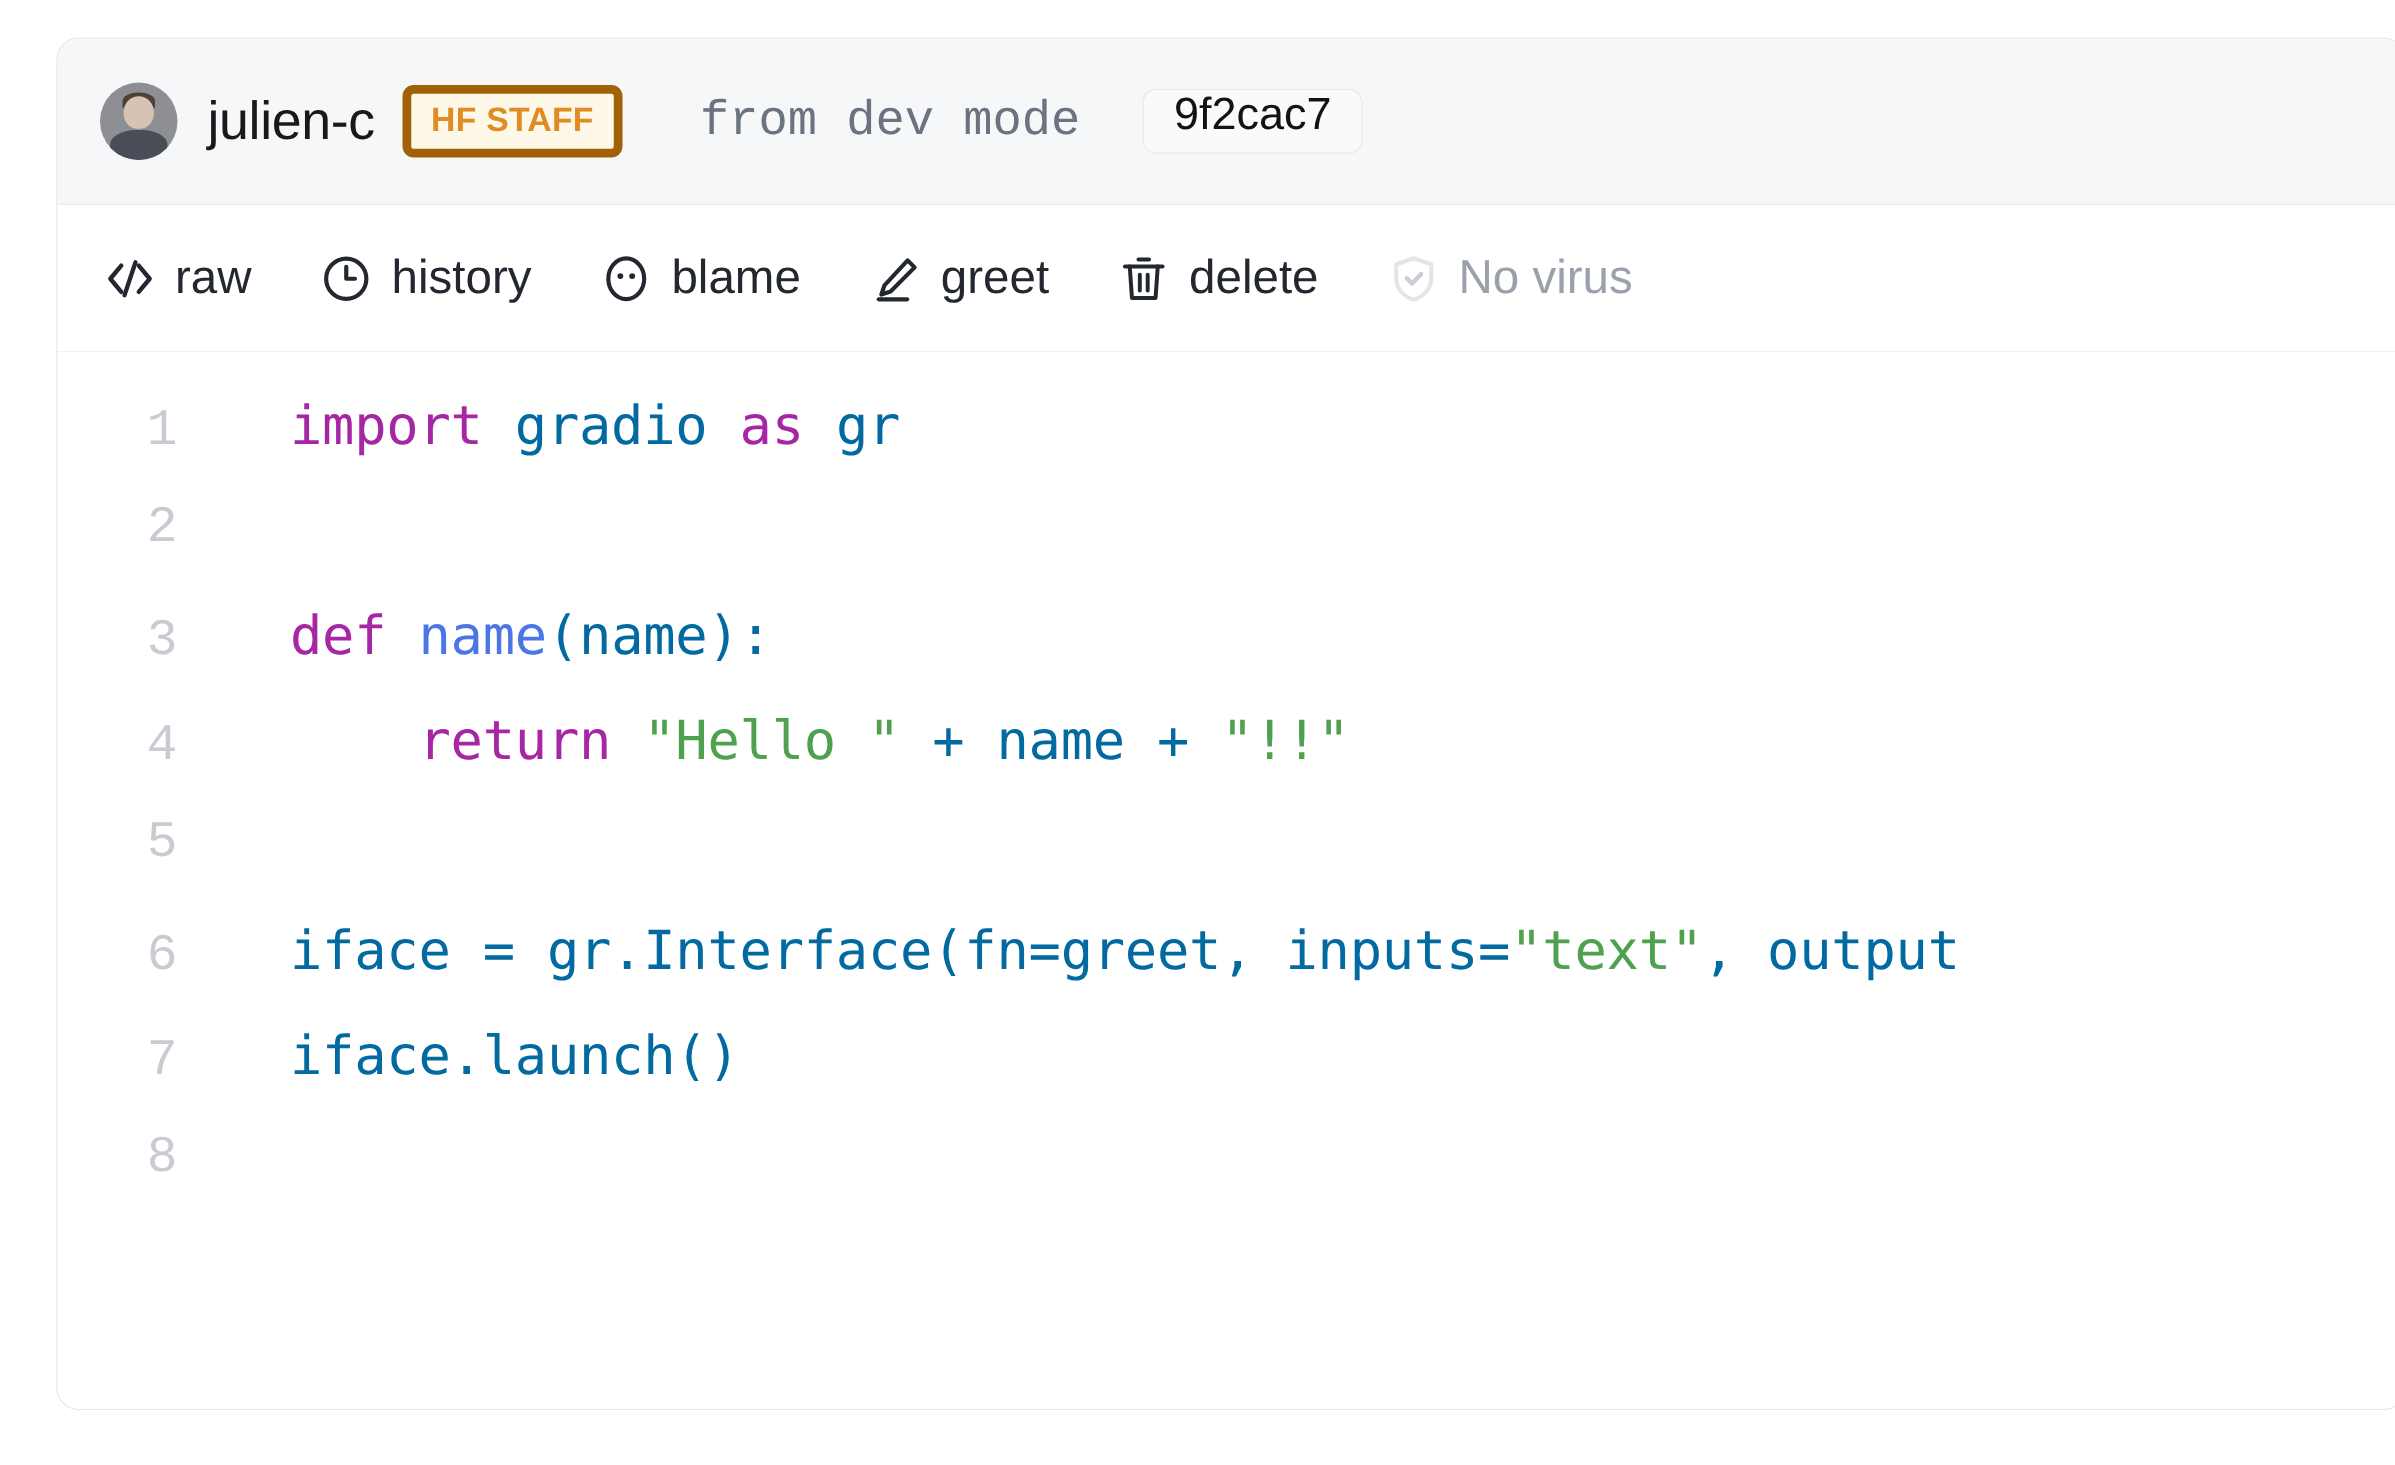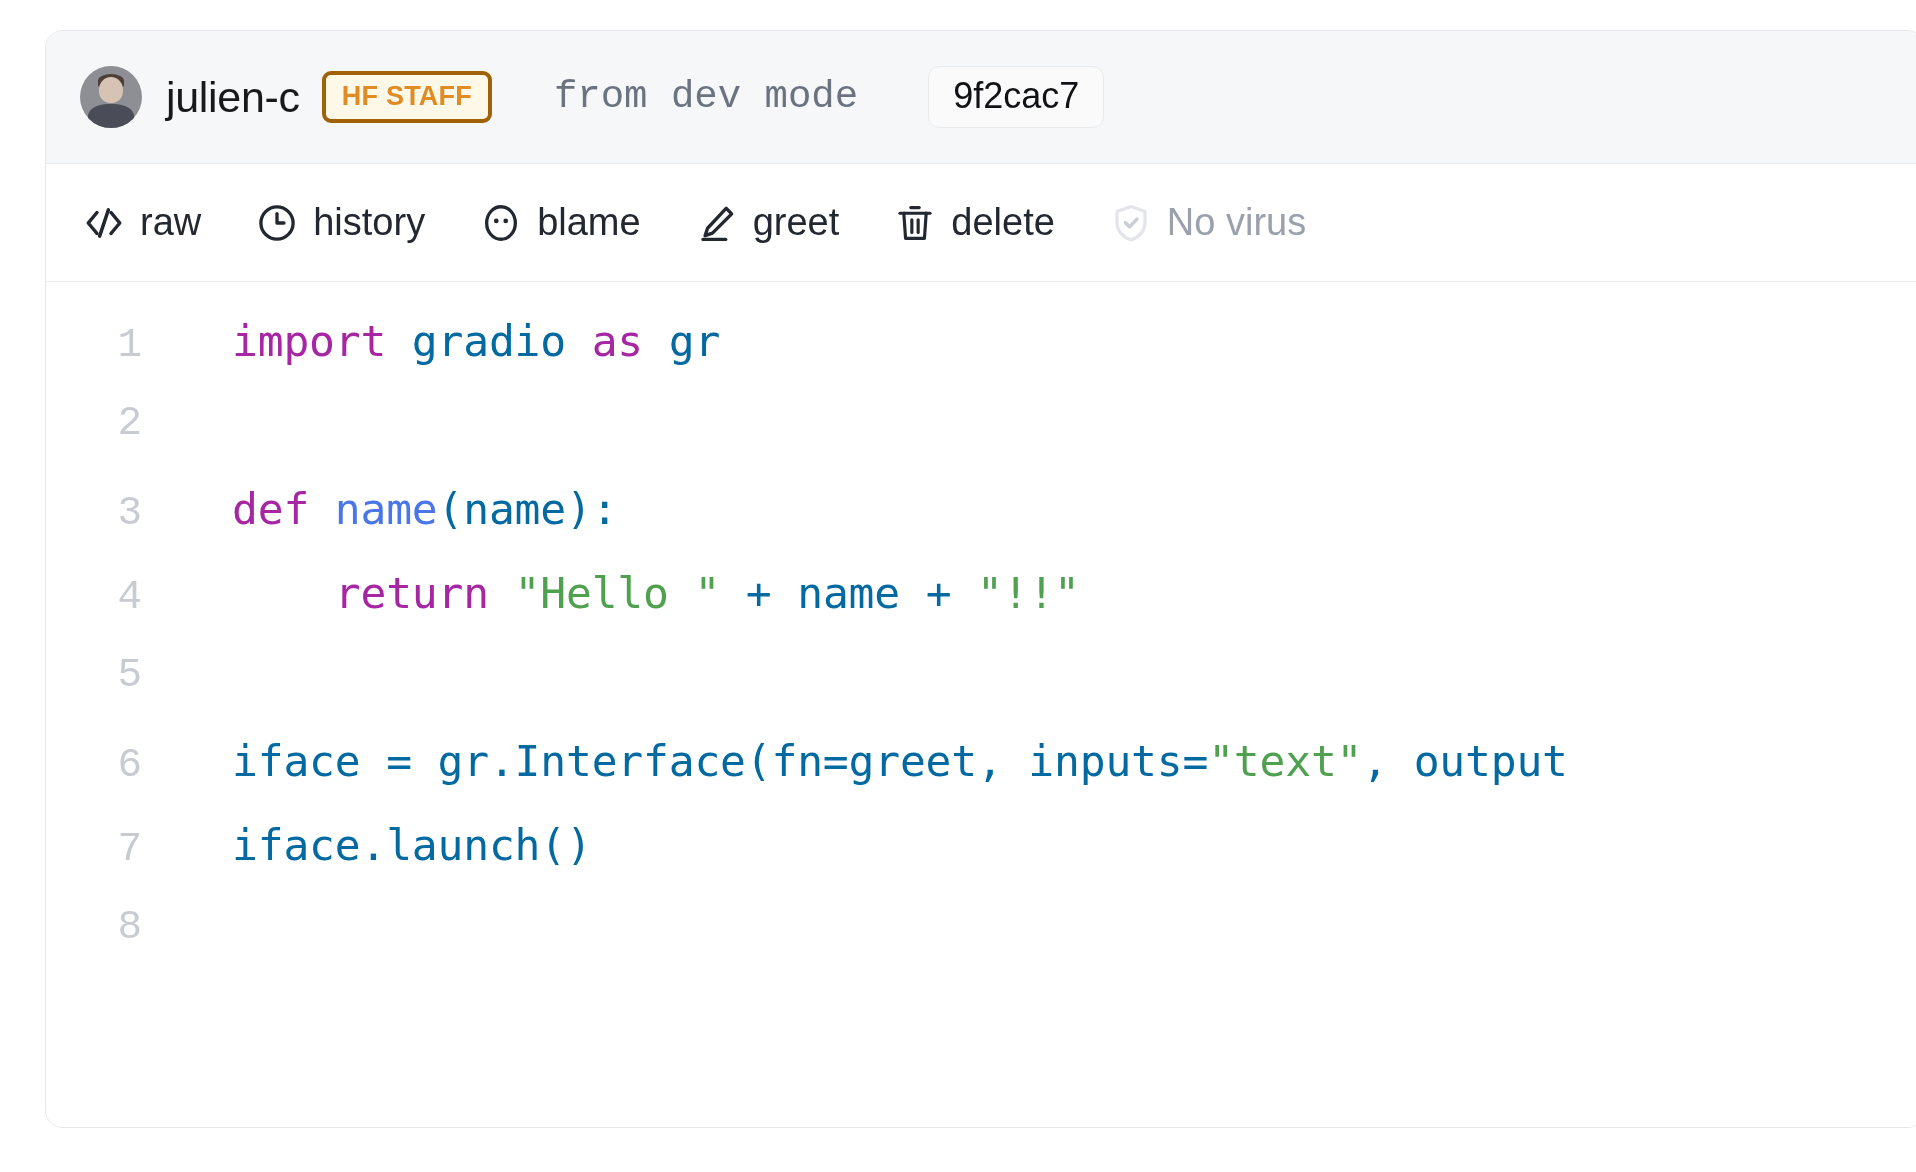--- a/index.html
+++ b/index.html
@@ -83,46 +83,46 @@
     font-size: 43px;
     color: #18191b;
     margin-left: 24px;
     letter-spacing: -0.3px;
     white-space: nowrap;
   }
 
   .staff-badge {
     margin-left: 22px;
     background: #fdf8e7;
-    border: 4px solid #a16207;
+    border: 7px solid #a16207;
     color: #e08b23;
     font-size: 27px;
     font-weight: bold;
     letter-spacing: 0.2px;
     border-radius: 9px;
     padding: 8px 16px 9px 16px;
     white-space: nowrap;
     line-height: 1;
   }
 
   .commit-message {
     margin-left: 62px;
     font-family: "Liberation Mono", "DejaVu Sans Mono", monospace;
     font-size: 39px;
     color: #6b7280;
     white-space: nowrap;
     text-align: center;
   }
 
   .commit-hash {
-    margin-left: 70px;
+    margin-left: 50px;
     background: #fafafa;
     border: 1px solid #e8eaed;
     border-radius: 11px;
-    padding: 11px 24px 13px 24px;
+    padding: 1px 24px 13px 24px;
     font-size: 36px;
     color: #111215;
     white-space: nowrap;
     line-height: 1;
   }
 
   
   .toolbar {
     display: flex;
     align-items: center;

